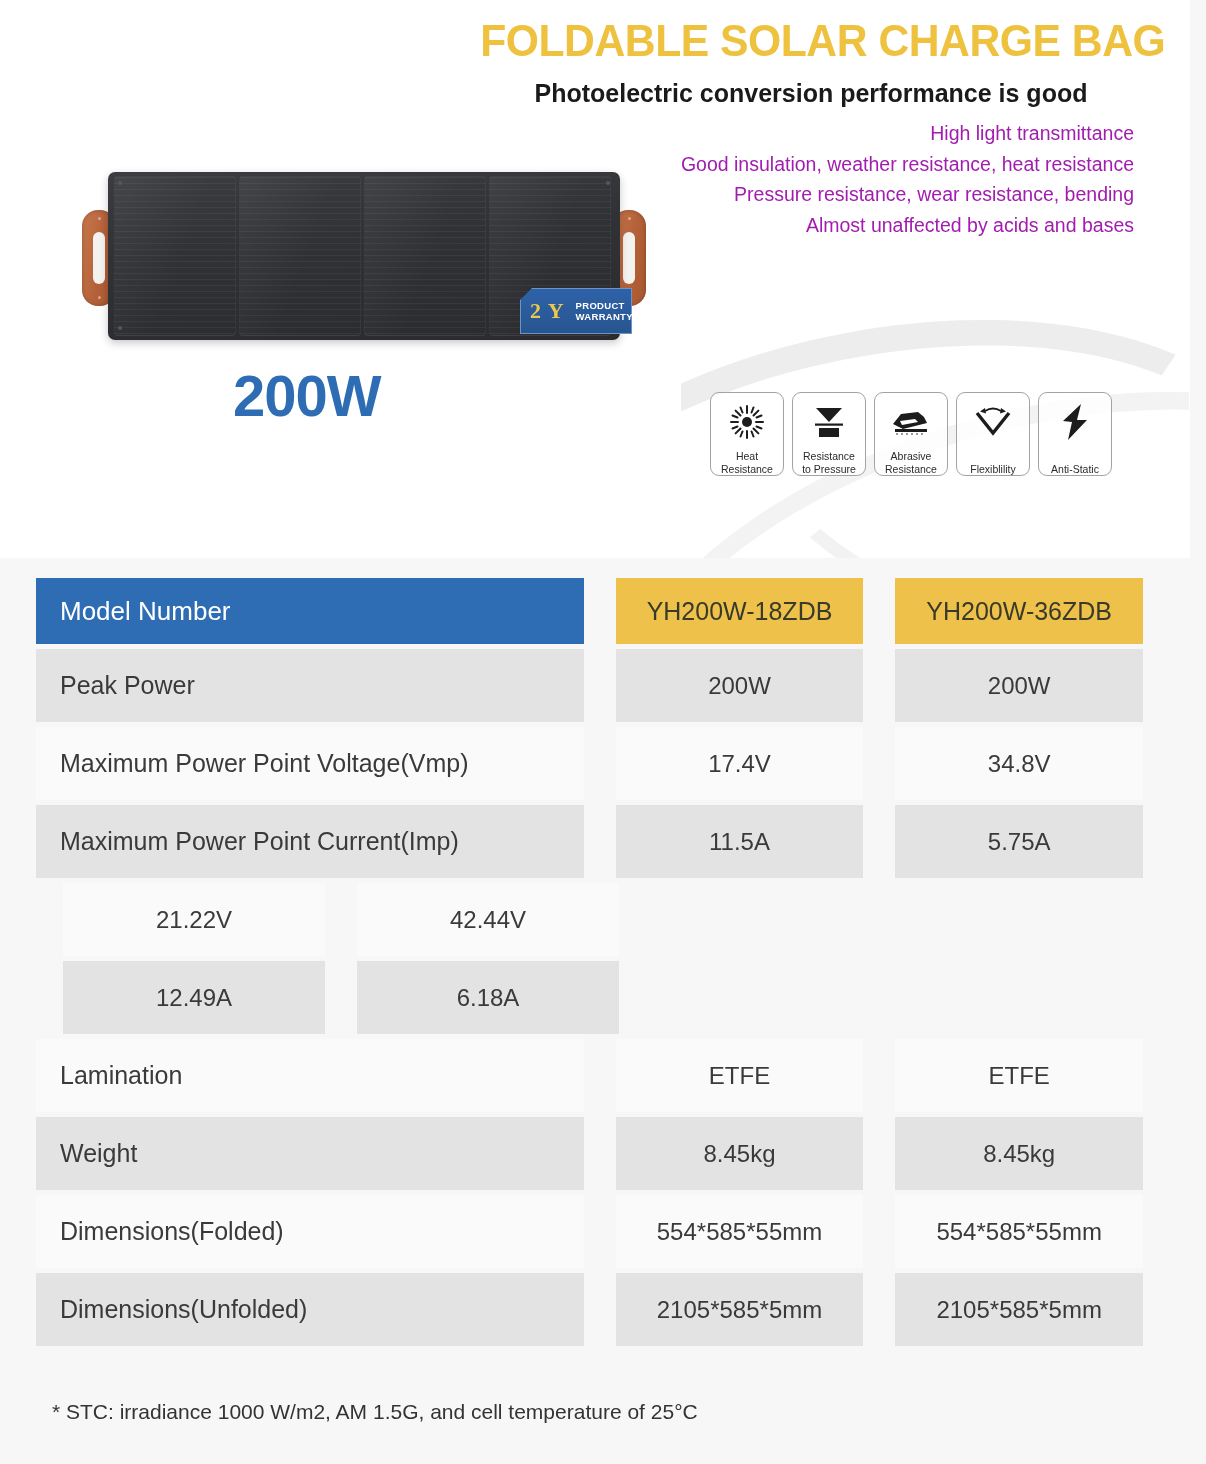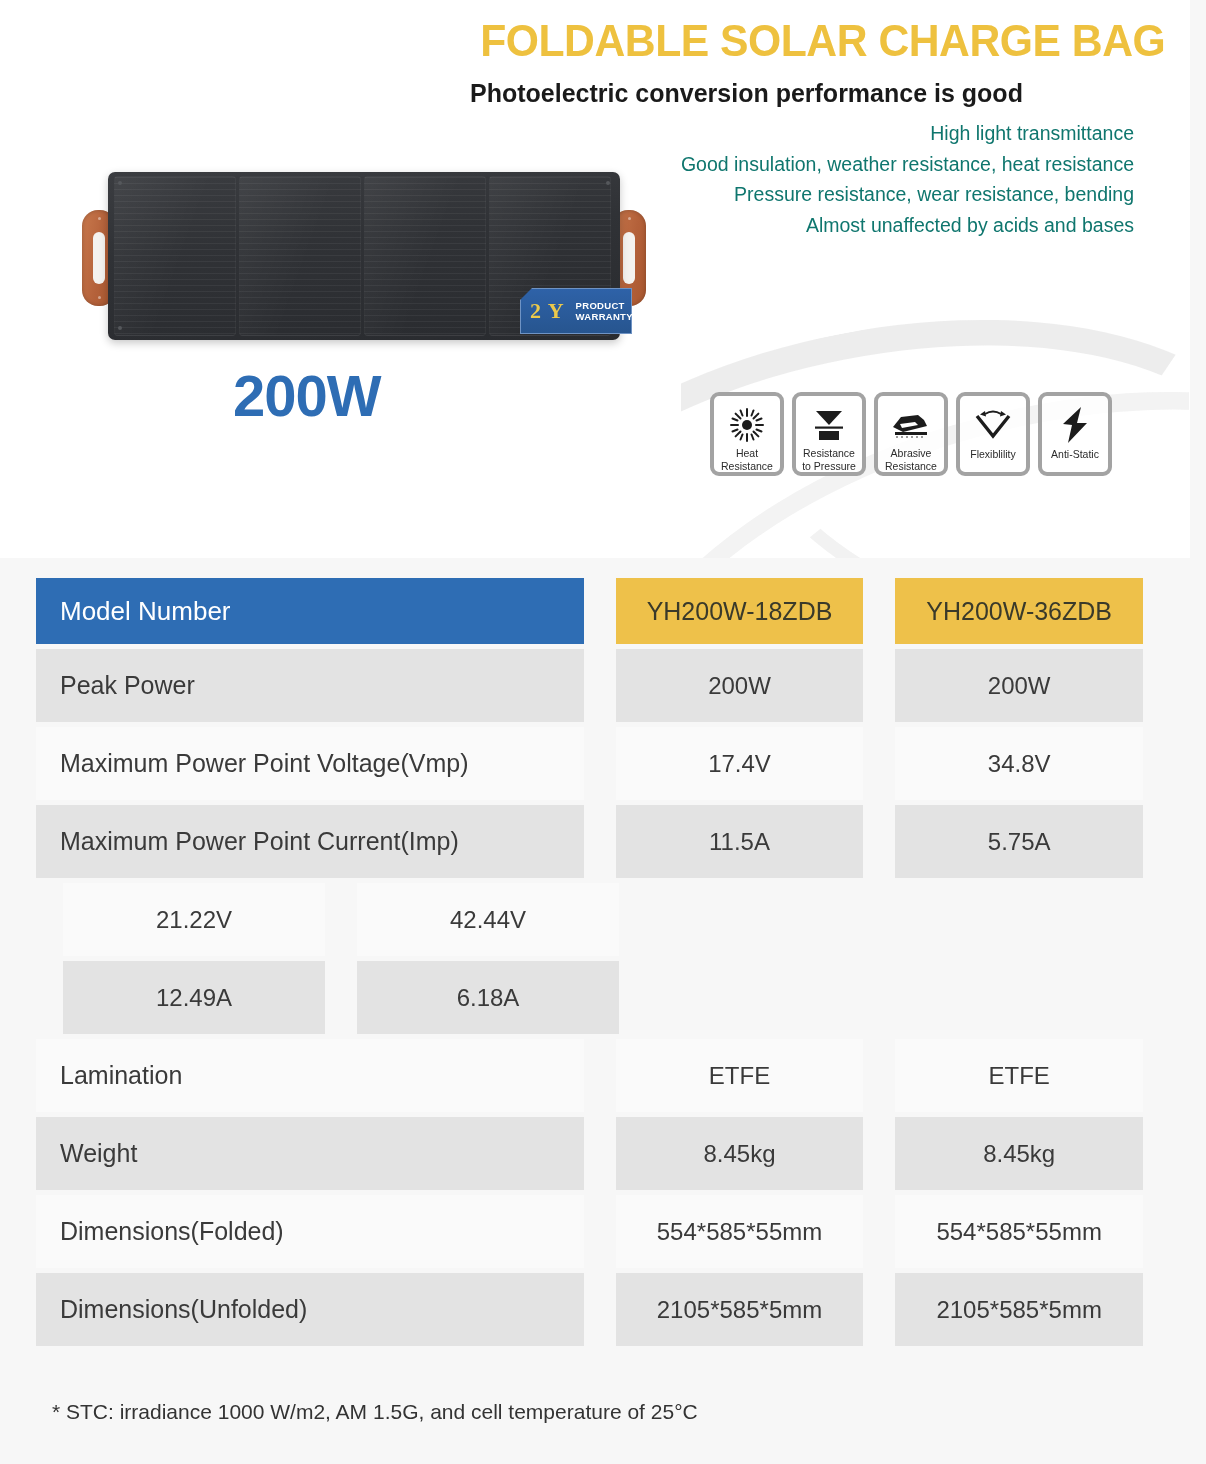--- a/index.html
+++ b/index.html
@@ -42,36 +42,36 @@
     color: #eec13f;
     transform: scaleX(0.97);
     transform-origin: center;
     white-space: nowrap;
   }
 
   .hero-subtitle {
     position: absolute;
     left: 470px; top: 78px;
     width: 682px;
-    text-align: left;
+    text-align: center;
     font-weight: bold;
     font-size: 25px;
     line-height: 30px;
     color: #1a1a1a;
     white-space: nowrap;
   }
 
   .feature-list {
     position: absolute;
     right: 56px; top: 118px;
     width: 640px;
     text-align: right;
     font-size: 19.5px;
     line-height: 30.5px;
-    color: #0f766e;
+    color: #a21caf;
   }
   .feature-list li { list-style: none; white-space: nowrap; }
 
   
   .panel-photo {
     position: absolute;
     left: 60px; top: 172px;
     width: 608px; height: 168px;
   }
   .panel-body {
@@ -209,26 +209,26 @@
 
   .icon-row {
     position: absolute;
     left: 29px; top: 102px;
     display: flex;
     gap: 8px;
   }
   .icon-badge {
     width: 74px; height: 84px;
     background: rgba(255,255,255,0.78);
-    border: 4px solid #a3a3a3;
+    border: 1px solid #a3a3a3;
     border-radius: 9px;
     display: flex;
     flex-direction: column;
     align-items: center;
-    justify-content: flex-start;
+    justify-content: space-between;
     padding-top: 9px;
   }
   .icon-glyph {
     height: 40px;
     display: flex;
     align-items: center;
     justify-content: center;
   }
   .icon-label {
     margin-top: 3px;

